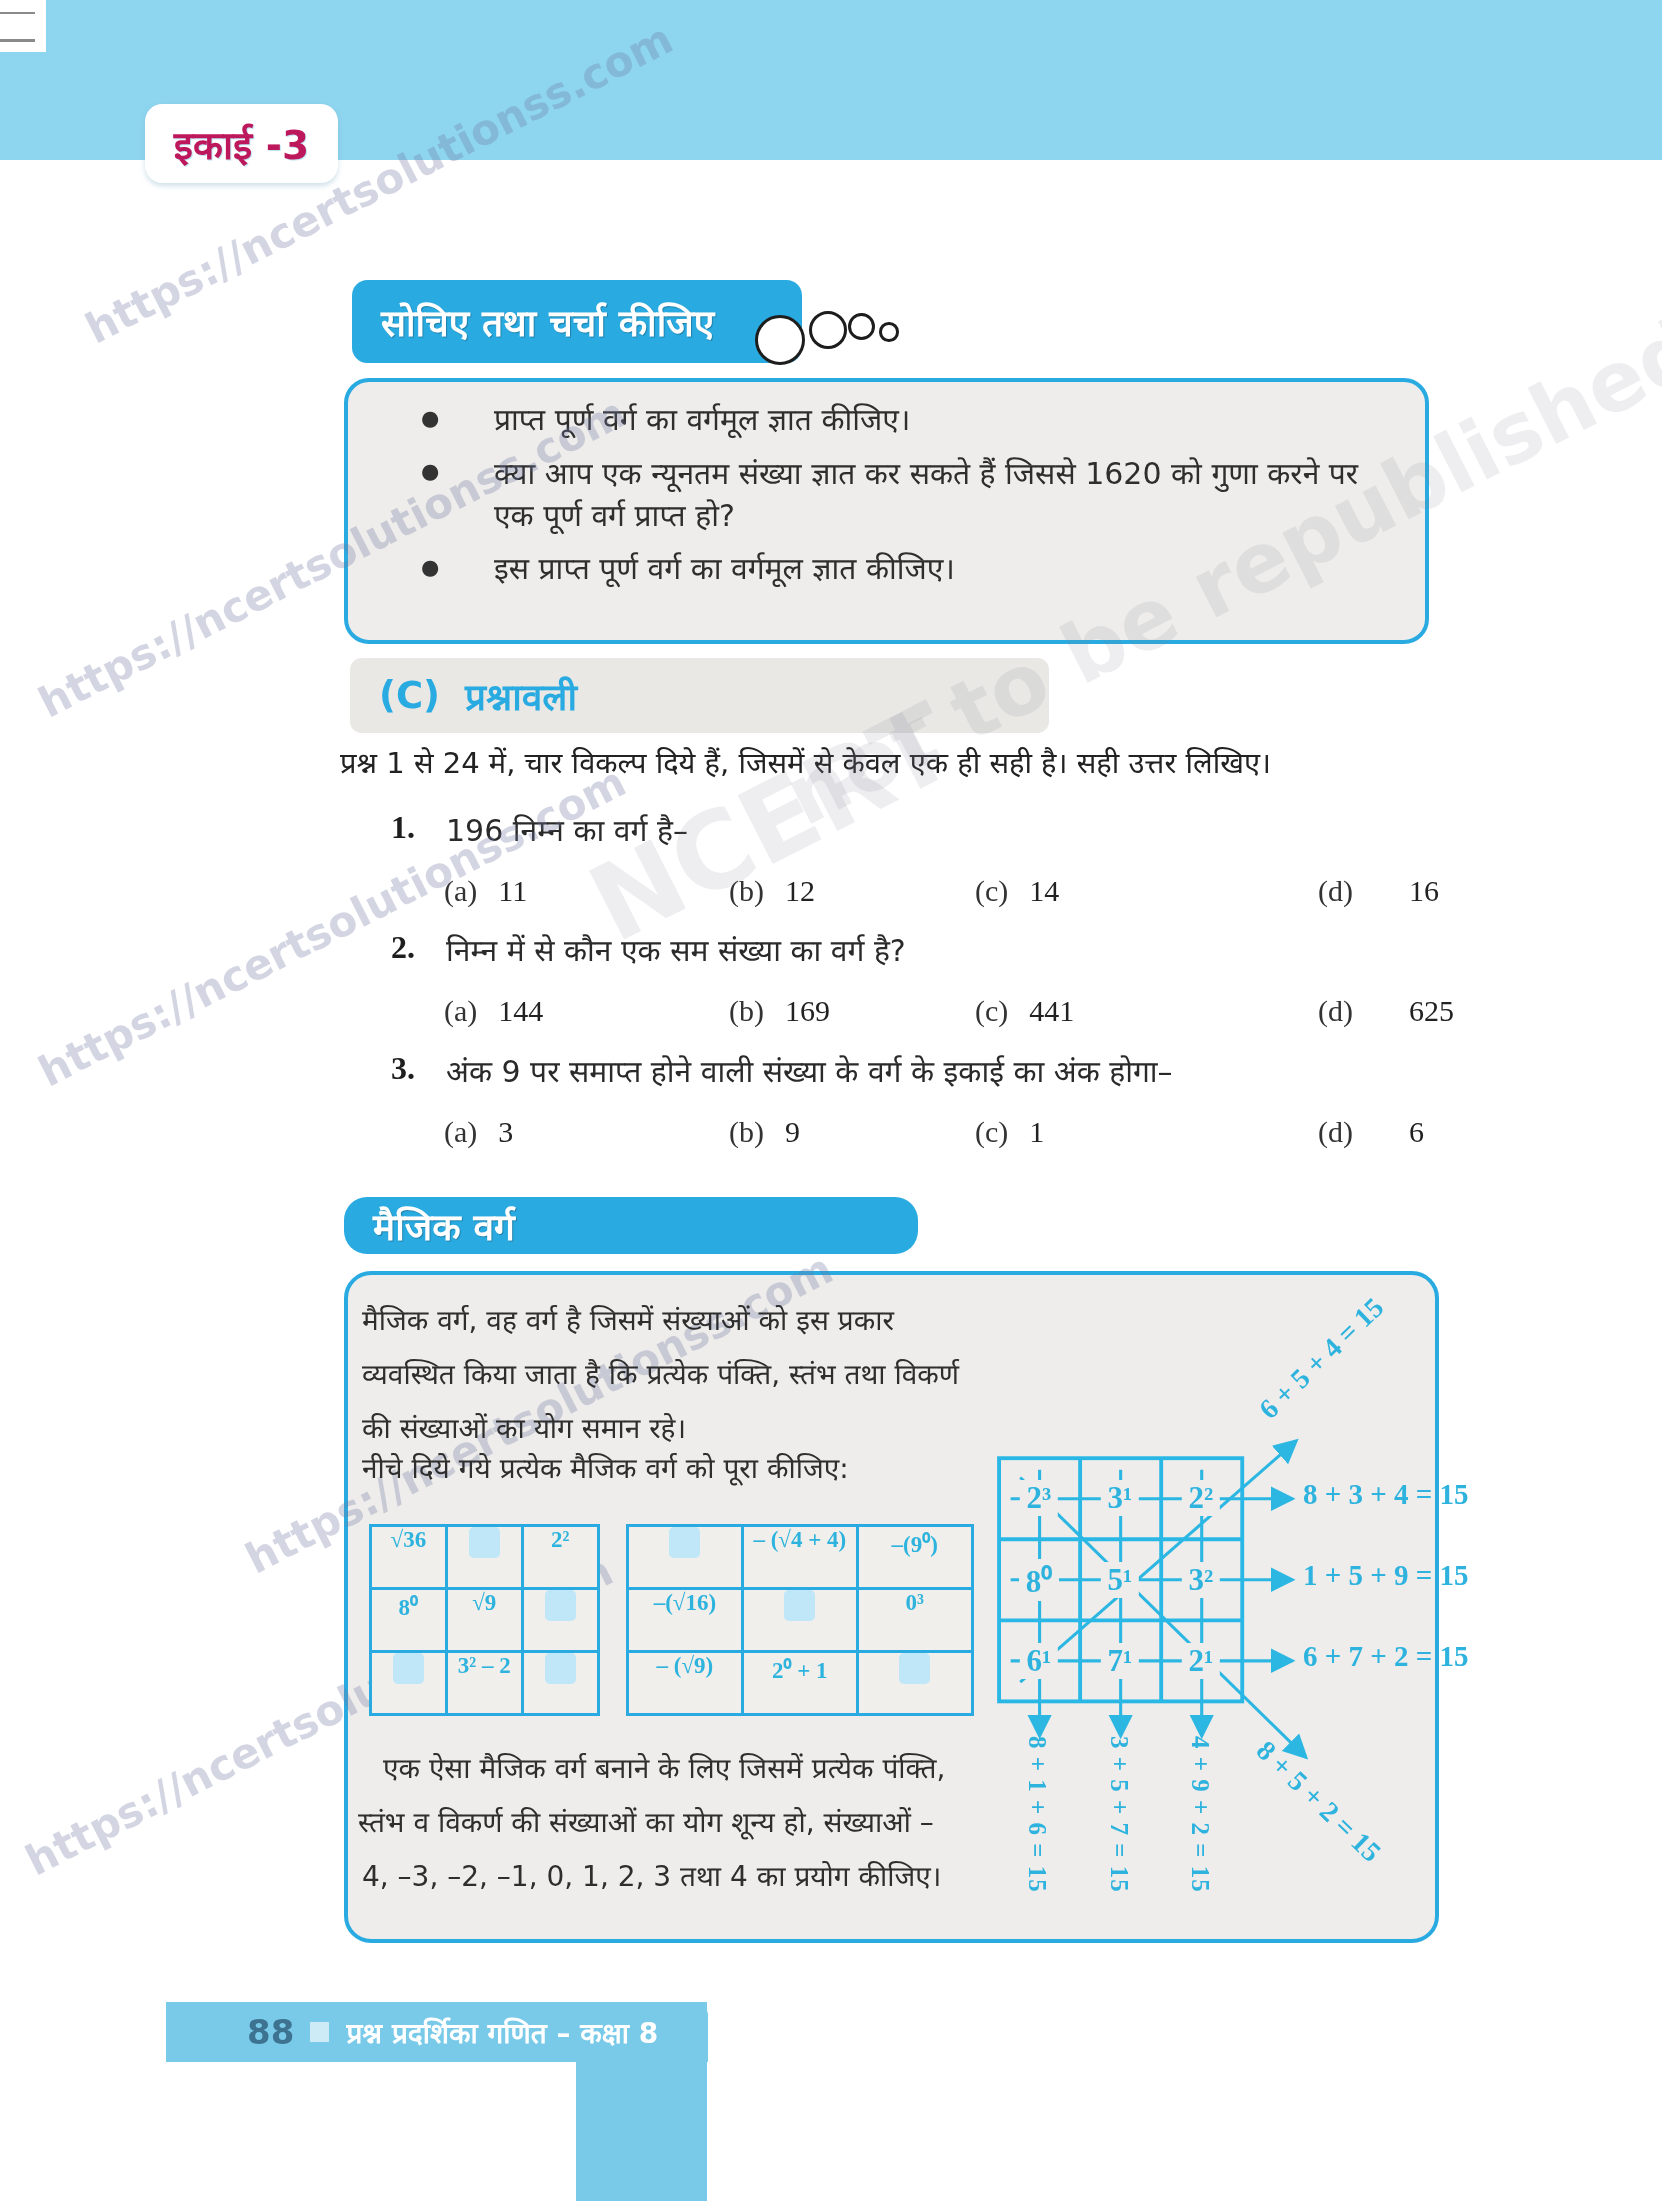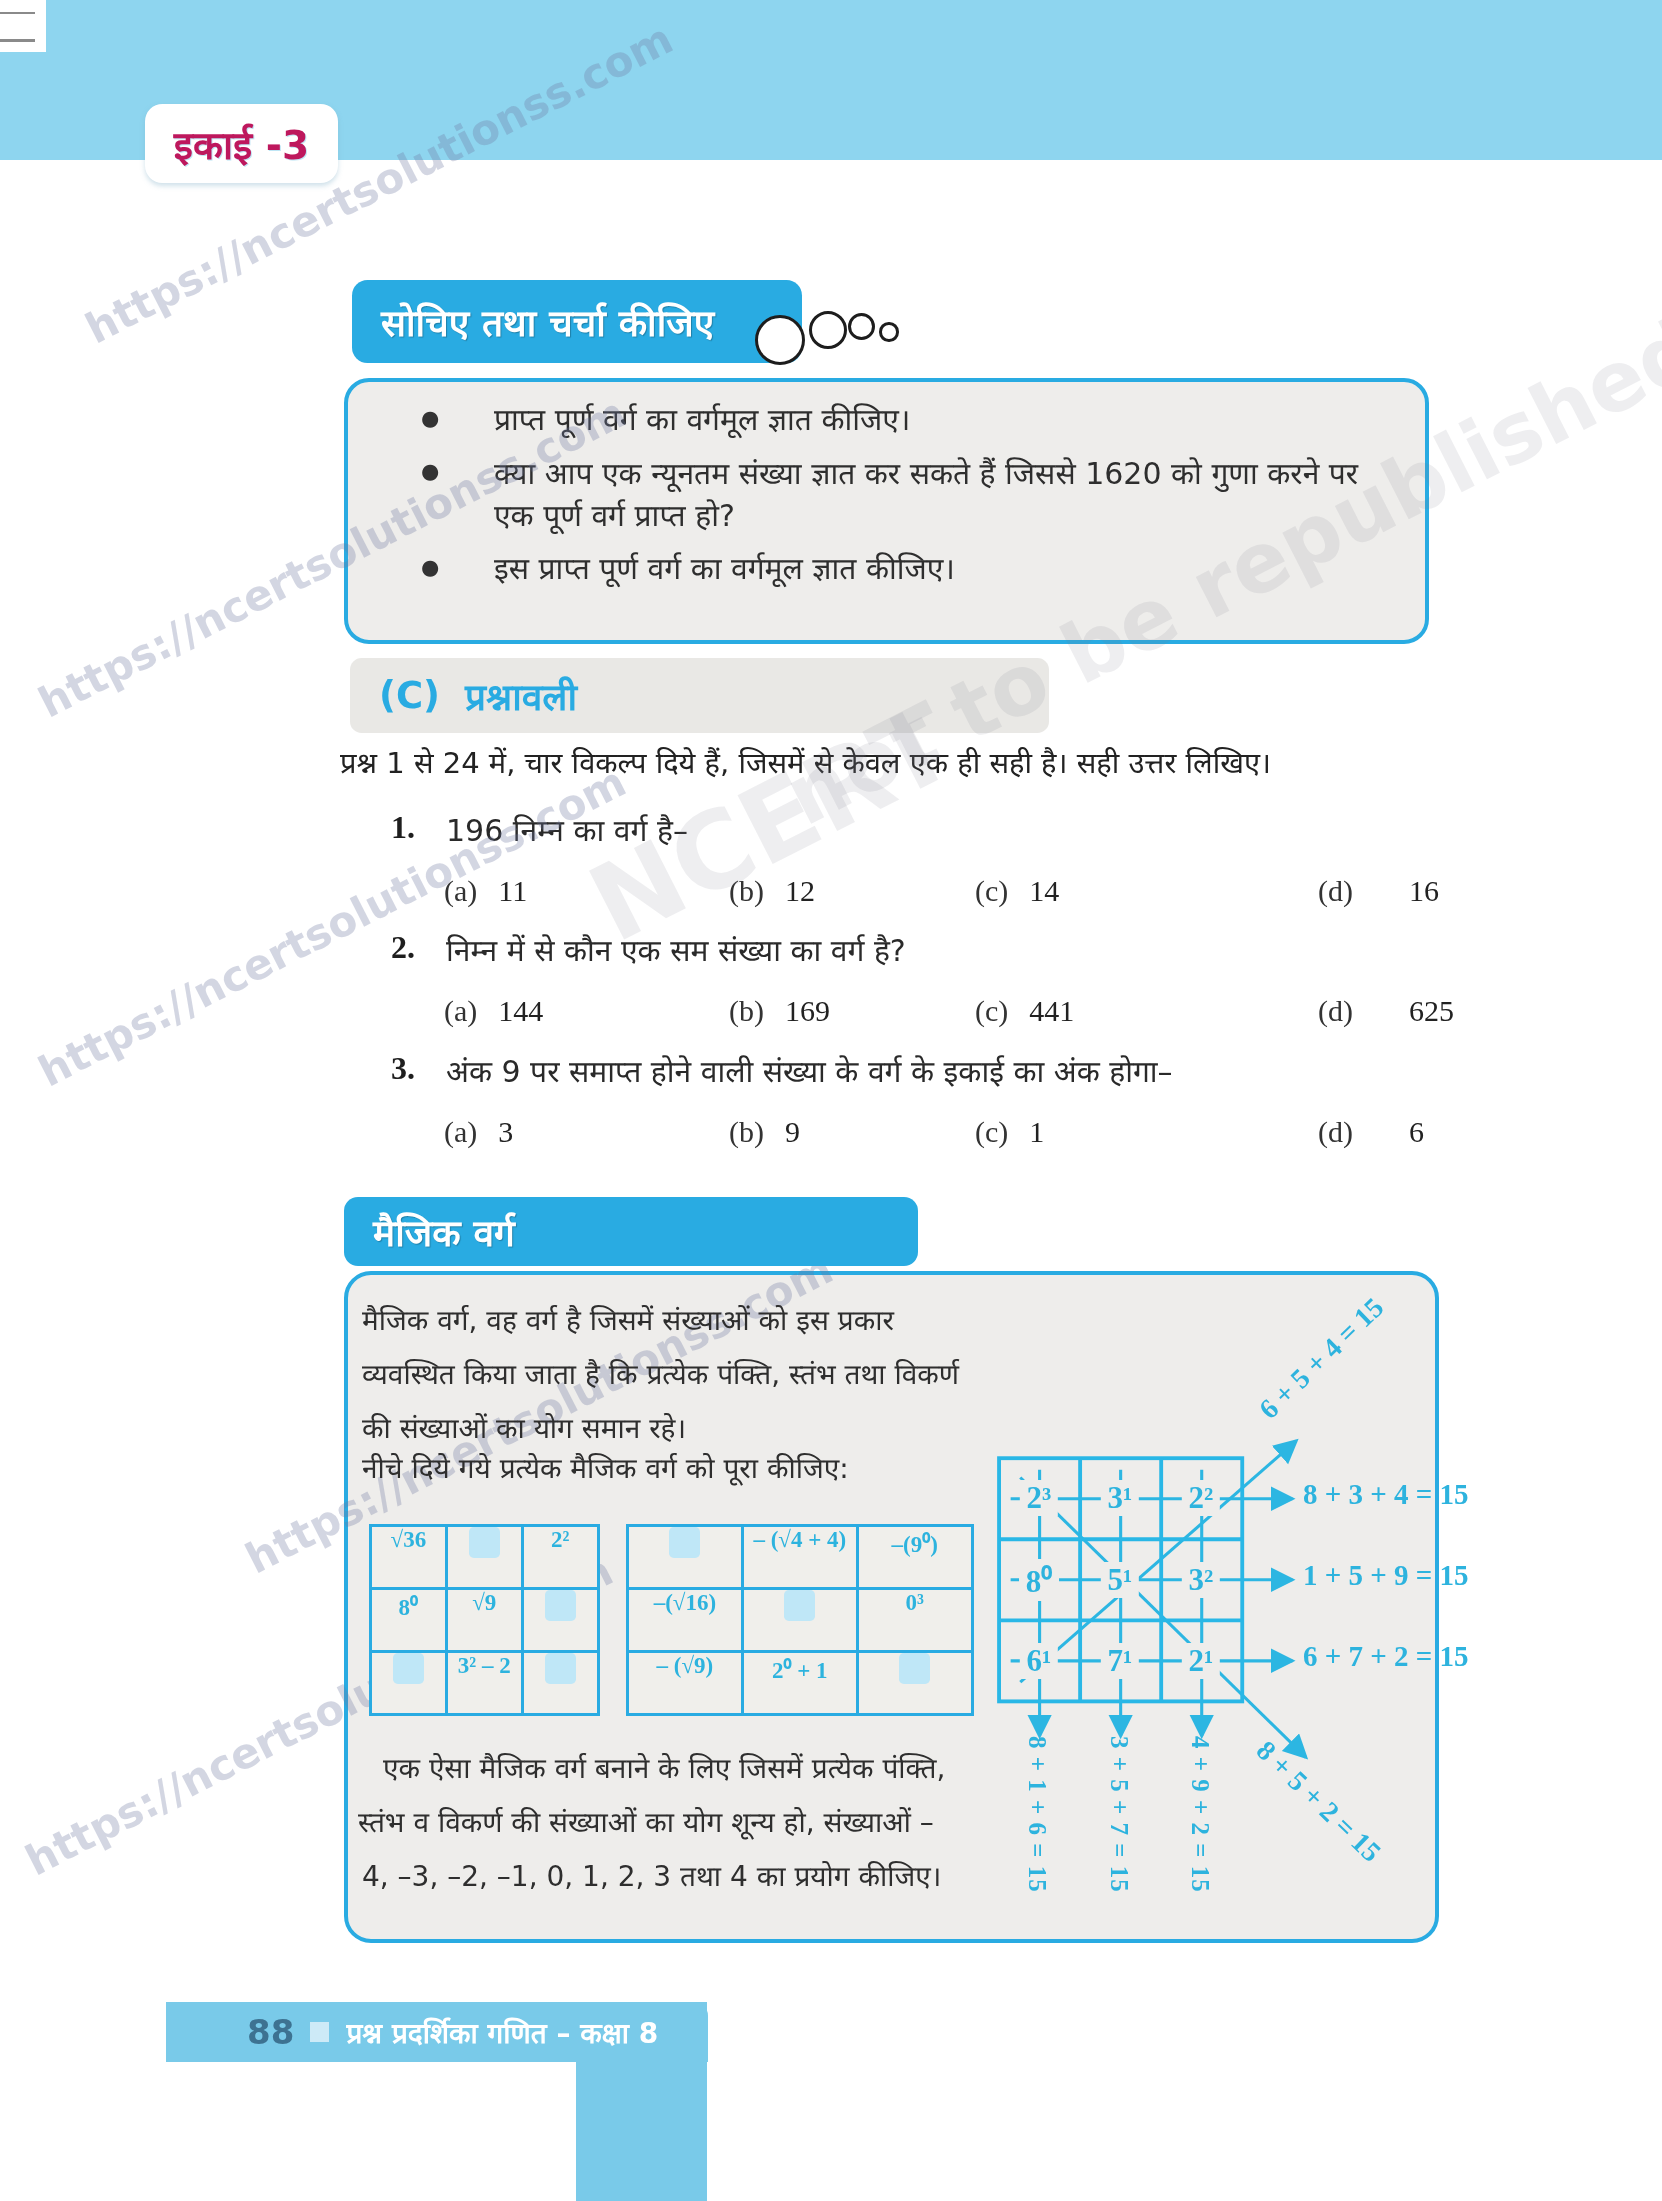--- a/index.html
+++ b/index.html
@@ -46,22 +46,22 @@
   
   .qline{font-size:30px;color:#2a2a2a;}
   .qnum{position:absolute;left:391px;font-weight:bold;font-family:"Liberation Serif",serif;font-size:32px;color:#1e1e1e;}
   .qtext{position:absolute;left:446px;width:1014px;}
   .opt{position:absolute;font-family:"Liberation Serif",serif;font-size:30px;color:#222;}
   .opt .lab{color:#333;}
   .opt .val{margin-left:21px;}
   .opt.d .val{margin-left:56px;}
   .oa{left:444px;} .ob{left:729px;} .oc{left:975px;} .od{left:1318px;}
   
-  .magic-label{left:344px;top:1197px;width:574px;height:69px;background:var(--accent);
-    border-radius:14px;display:flex;align-items:center;z-index:6;}
+  .magic-label{left:344px;top:1197px;width:574px;height:57px;background:var(--accent);
+    border-radius:23px;display:flex;align-items:center;z-index:6;}
   .magic-label span{color:#fff;font-size:37px;font-weight:bold;padding-left:29px;text-shadow:1px 1px 1px rgba(0,0,0,.25);}
   .magic-box{left:344px;top:1271px;width:1095px;height:672px;background:var(--boxfill);
     border:4.8px solid var(--accent);border-radius:27px;box-sizing:border-box;}
   .mline{font-size:28px;color:#2e2e2e;white-space:nowrap;z-index:6;}
   .msq{display:grid;gap:2.9px;background:var(--accent);padding:2.9px;z-index:6;}
   .msq1{left:369px;top:1524px;grid-template-columns:repeat(3,73px);grid-auto-rows:60px;}
   .msq2{left:626px;top:1524px;grid-template-columns:repeat(3,112px);grid-auto-rows:60px;}
   .mcell{background:#f0efeb;display:flex;justify-content:center;
     font-family:"Liberation Serif",serif;font-weight:700;font-size:23px;color:var(--cyan);white-space:nowrap;}
   .mcell.blank::after{content:"";width:31px;height:31px;background:#bfe7f7;border-radius:4.8px;}

